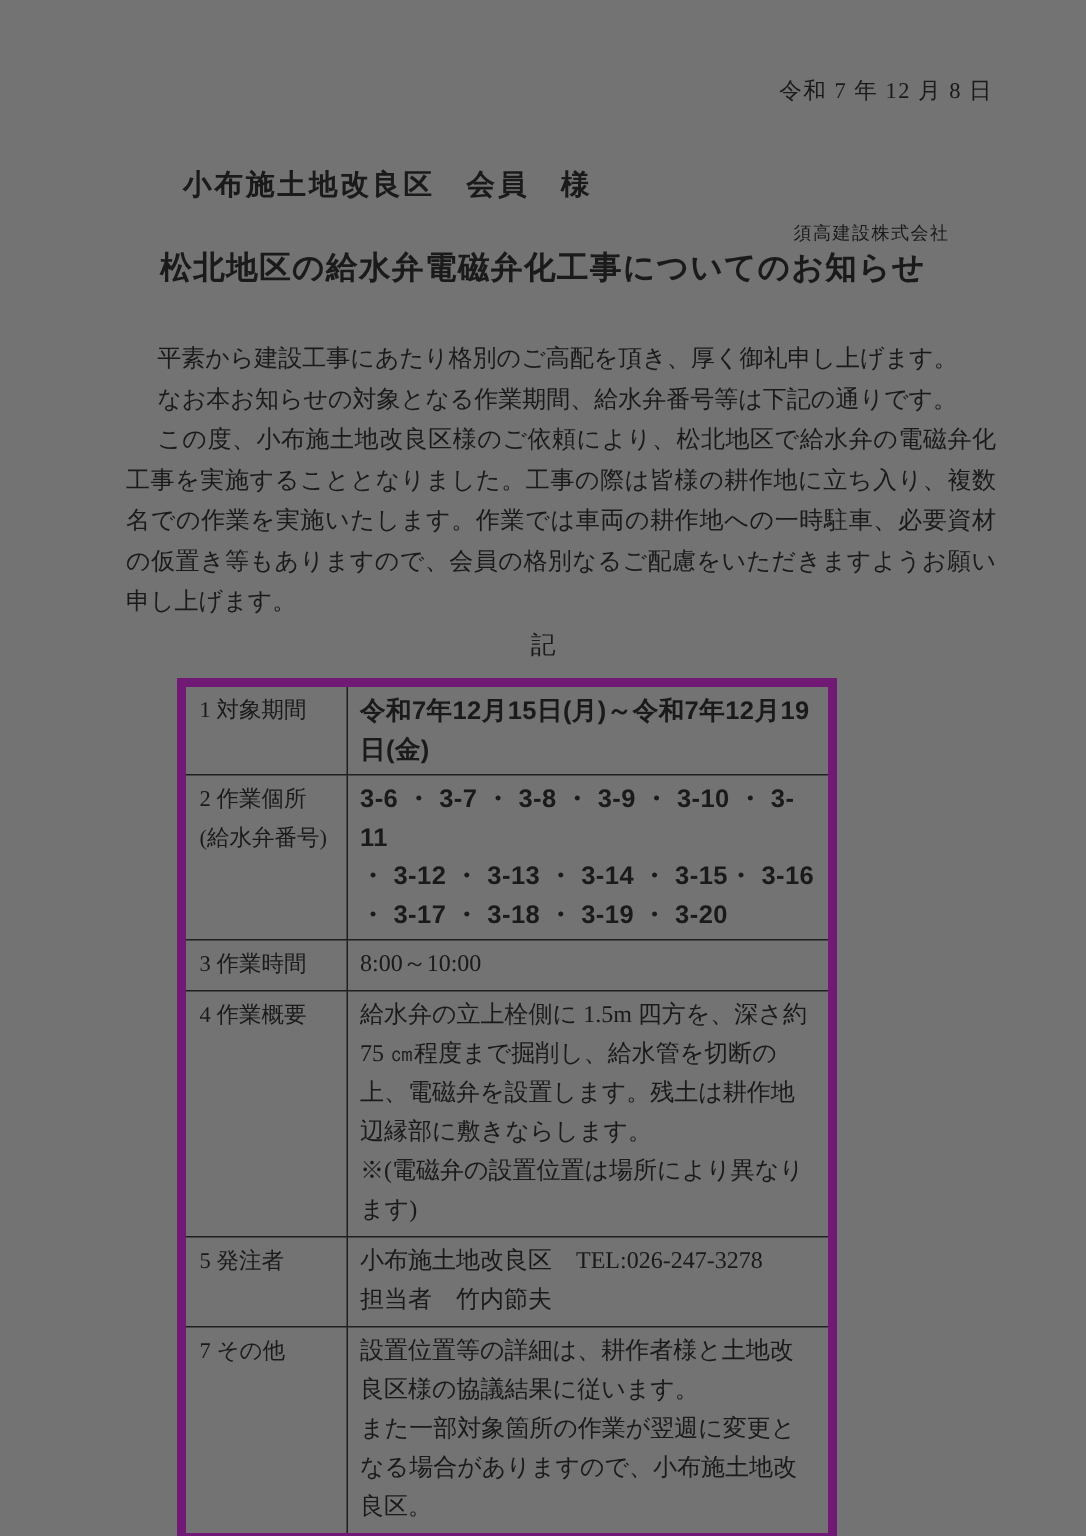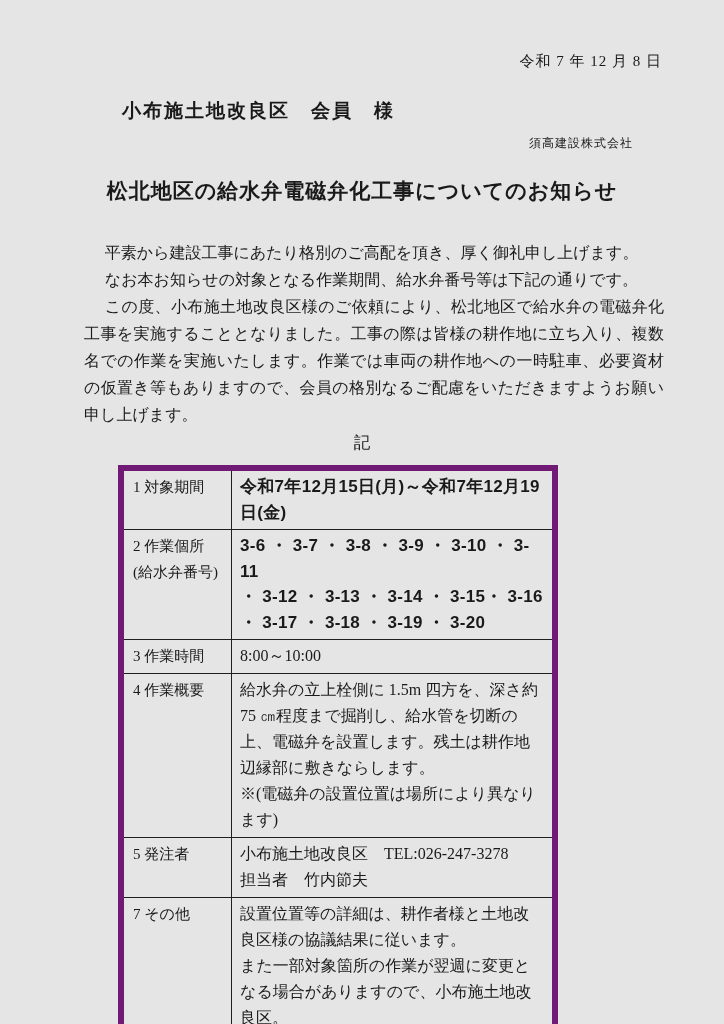--- a/index.html
+++ b/index.html
@@ -5,50 +5,49 @@
   html, body {
     margin: 0;
     padding: 0;
     background: #ffffff;
   }
   .page {
     position: relative;
     width: 724px;
     height: 1024px;
     margin: 0 auto;
-    background: #e5e5e5;
+    background: #737373;
     color: #1a1a1a;
     font-family: "Liberation Serif", "DejaVu Serif", serif;
     overflow: hidden;
     box-sizing: border-box;
     padding-top: 50px;
   }
   .doc-date {
     text-align: right;
     padding-right: 62px;
     font-size: 15px;
     line-height: 22px;
     letter-spacing: 1px;
   }
   .addressee {
-    margin: 26px 0 0 122px;
+    margin: 38px 0 0 122px;
     font-size: 19px;
     font-weight: bold;
     letter-spacing: 2px;
   }
   .sender {
     text-align: right;
     padding-right: 91px;
     margin-top: 11px;
     font-size: 12px;
     letter-spacing: 1px;
   }
   .doc-title {
     text-align: center;
-    margin-top: 25px;
     font-size: 21px;
     font-weight: bold;
     letter-spacing: 1px;
   }
   .body-text {
     margin: 34px 60px 0 84px;
     font-size: 16px;
     line-height: 27px;
     text-align: justify;
   }

